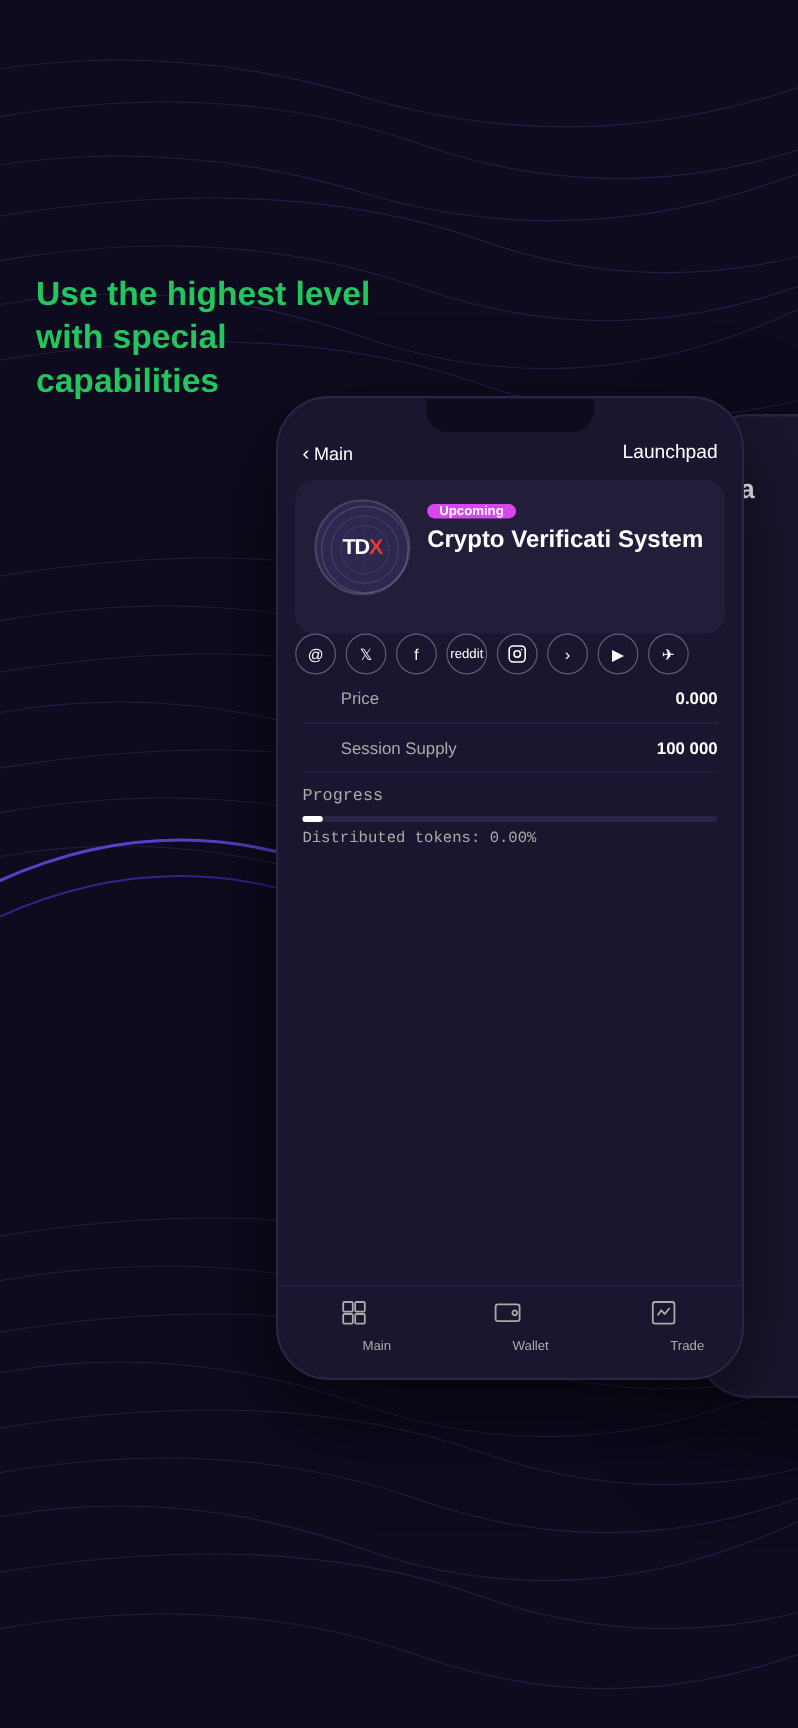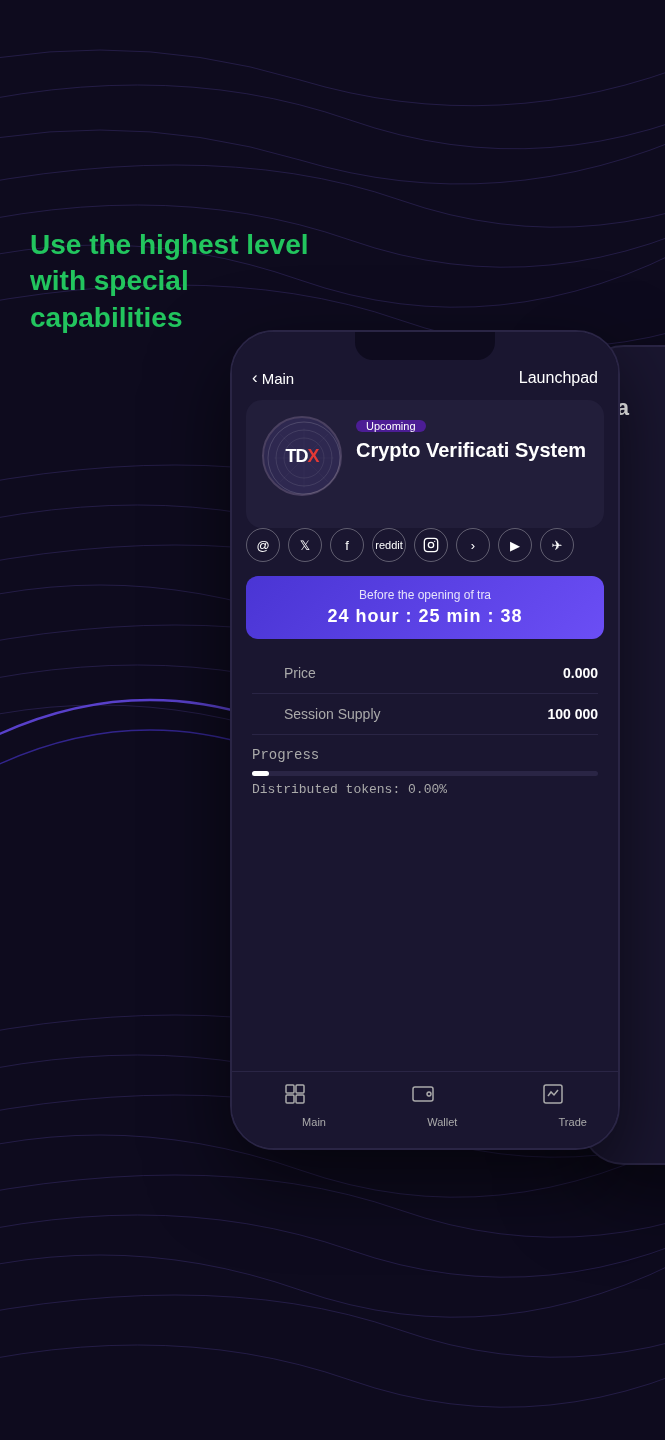--- a/index.html
+++ b/index.html
@@ -176,24 +176,24 @@
     .logo-x {
       color: #e53935;
     }
 
     .card-info {
       flex: 1;
     }
 
     .upcoming-badge {
       display: inline-block;
-      background: #4c1d95;
+      background: #d946ef;
       color: #fff;
       font-size: 11px;
-      font-weight: 400;
+      font-weight: 700;
       padding: 0 10px;
       border-radius: 12px;
       margin-bottom: 6px;
     }
 
     .project-name {
       color: #fff;
       font-size: 20px;
       font-weight: 700;
       line-height: 1.2;
@@ -471,24 +471,20 @@
             <rect x="2" y="2" width="20" height="20" rx="5"></rect>
             <circle cx="12" cy="12" r="4"></circle>
             <circle cx="17.5" cy="6.5" r="1" fill="white" stroke="none"></circle>
           </svg>
         </div>
         <div class="social-icon">›</div>
         <div class="social-icon">▶</div>
         <div class="social-icon">✈</div>
       </div>
 
-      <div class="countdown-banner">
-        <div class="countdown-label">Before the opening of tra</div>
-        <div class="countdown-time">24 hour : 25 min : 38</div>
-      </div>
 
       <div class="detail-rows">
         <div class="detail-row">
           <span class="detail-label">Price</span>
           <span class="detail-value">0.000</span>
         </div>
         <div class="detail-row">
           <span class="detail-label">Session Supply</span>
           <span class="detail-value">100 000</span>
         </div>

